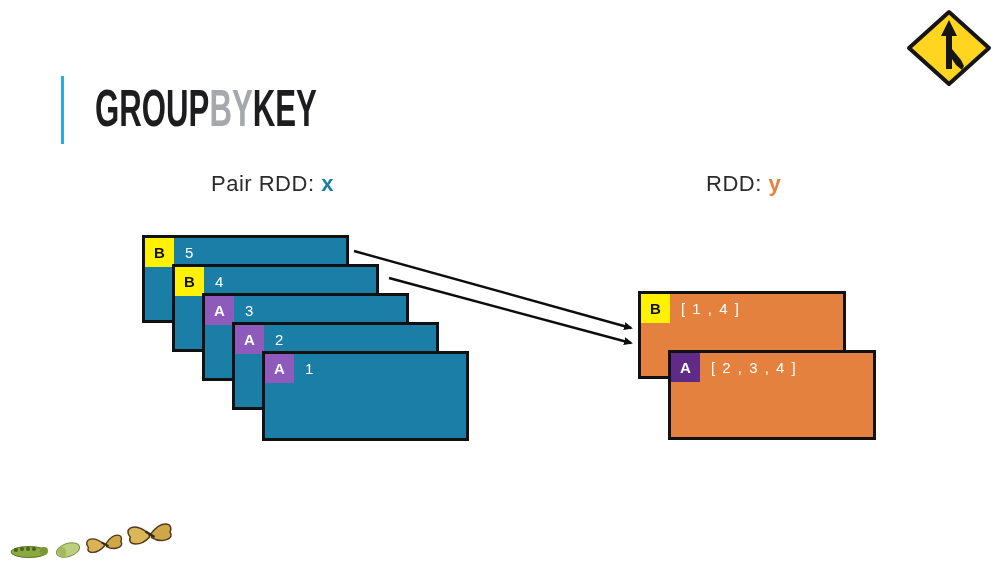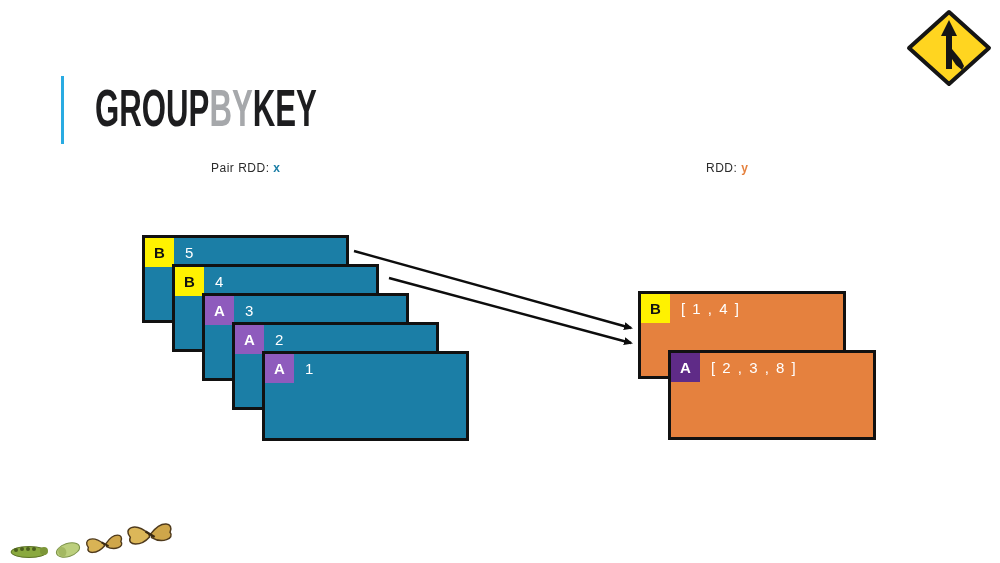--- a/index.html
+++ b/index.html
@@ -19,22 +19,22 @@
   .title{
     position:absolute;left:95px;top:80px;margin:0;
     font-size:52px;font-weight:bold;color:#1d1d1f;
     letter-spacing:0px;white-space:nowrap;
     transform:scaleX(0.60);transform-origin:left center;
     line-height:56px;
   }
   .title .t-gray{color:#A6A8AB;}
   
   .rdd-label{
-    position:absolute;top:161px;
-    font-size:12px;color:#2b2b2b;letter-spacing:0.5px;
+    position:absolute;top:171px;
+    font-size:22px;color:#2b2b2b;letter-spacing:0.5px;
   }
   .rdd-label .var{font-weight:bold;}
   .label-left{left:211px;}
   .label-right{left:706px;}
   .var-x{color:#1B7EA6;}
   .var-y{color:#E5813E;}
   
   .part{
     position:absolute;width:207px;height:88px;
     box-sizing:border-box;border:3px solid #111111;
@@ -115,21 +115,21 @@
     <line x1="354" y1="251" x2="631" y2="328" stroke="#0d0d0d" stroke-width="2.4" marker-end="url(#ah)"></line>
     <line x1="389" y1="278" x2="631" y2="343" stroke="#0d0d0d" stroke-width="2.4" marker-end="url(#ah)"></line>
   </svg>
 
   <div class="part orange r0">
     <span class="key key-yellow">B</span>
     <span class="val">[ 1 , 4 ]</span>
   </div>
   <div class="part orange r1">
     <span class="key key-purple-dark">A</span>
-    <span class="val">[ 2 , 3 , 8 ]</span>
+    <span class="val">[ 2 , 3 , 4 ]</span>
   </div>
 
   <svg class="sign-svg" viewBox="0 0 86 78" xmlns="http://www.w3.org/2000/svg">
     <polygon points="43,3 83,39 43,75 3,39" fill="#FFD520" stroke="#151515" stroke-width="4" stroke-linejoin="round"></polygon>
     <polygon points="43,11 35,27 40,27 40,60 46,60 46,27 51,27" fill="#151515"></polygon>
     <path d="M56,61 L50,56 L42,44 L46,40 L55,51 L58,57 z" fill="#151515"></path>
   </svg>
 
   <svg class="meta-svg" viewBox="0 0 170 46" xmlns="http://www.w3.org/2000/svg">
 

